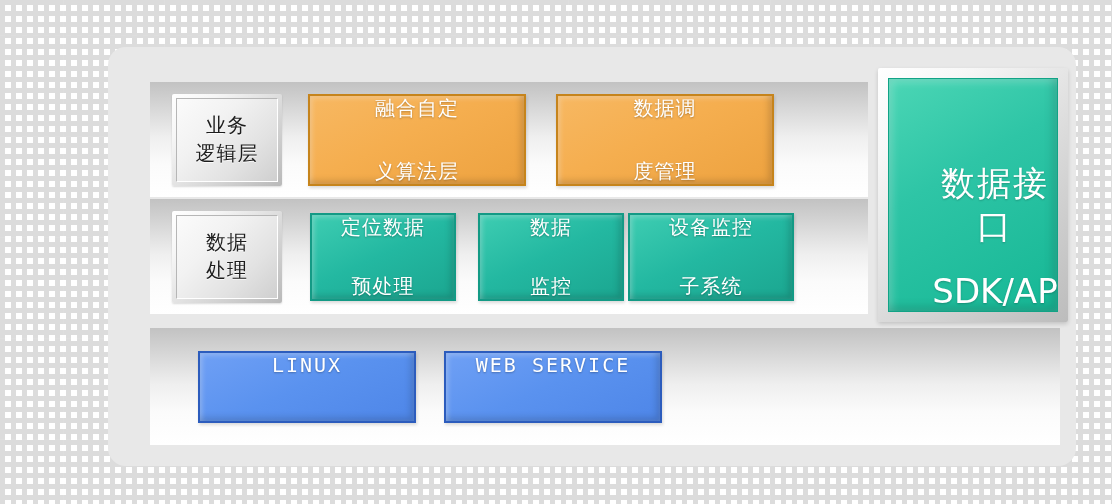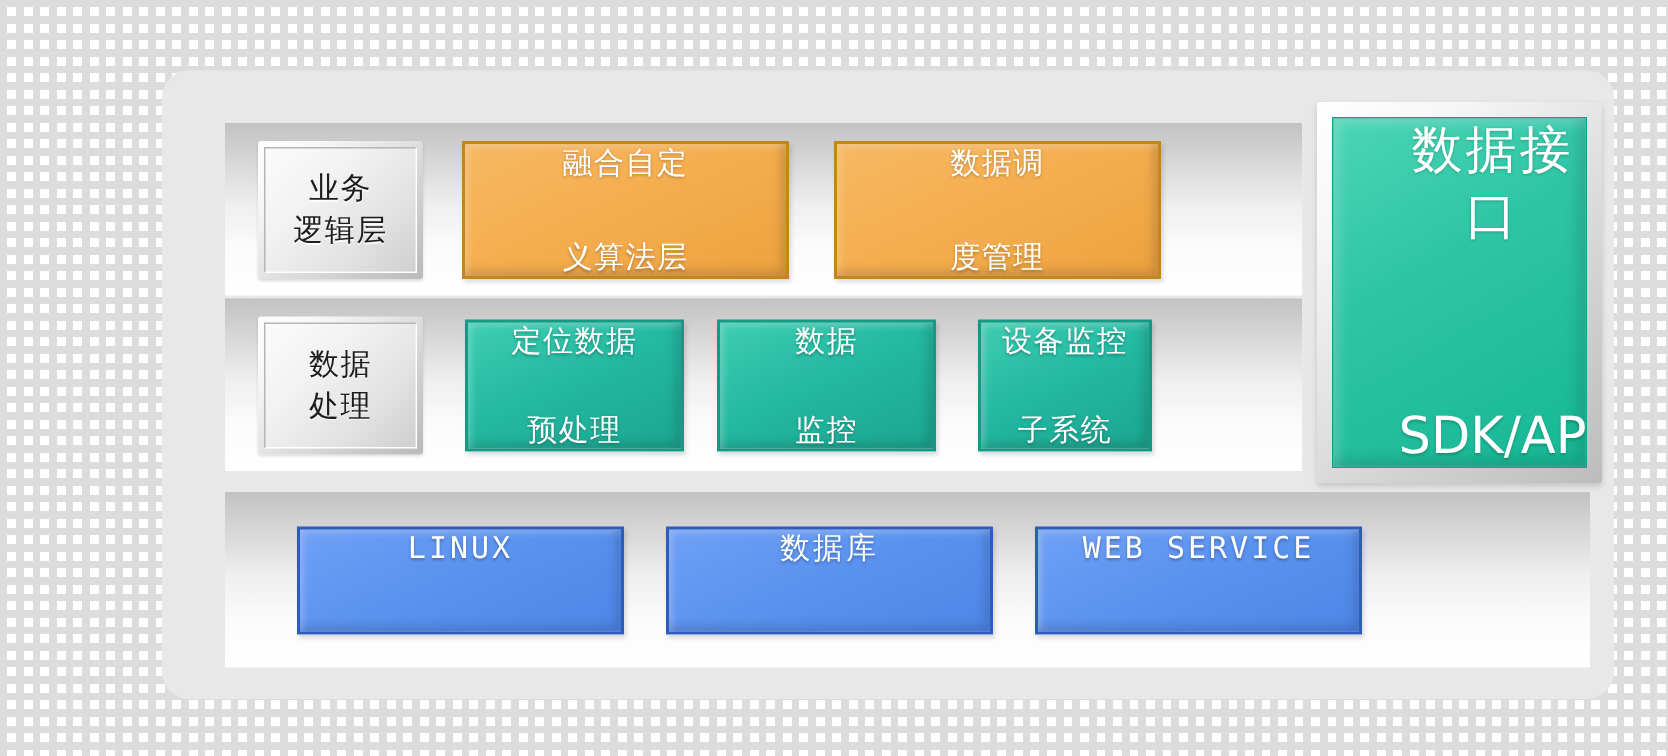--- a/index.html
+++ b/index.html
@@ -142,21 +142,21 @@
 
   
   #row-business .module { width: 218px; height: 92px; }
   #mod-fusion-algorithm { margin-left: 26px; }
   #mod-data-schedule    { margin-left: 30px; }
 
   
   #row-data .module { height: 88px; }
   #mod-locate-preprocess { width: 146px; margin-left: 28px; }
   #mod-data-monitor      { width: 146px; margin-left: 22px; }
-  #mod-device-monitor    { width: 116px; margin-left: 28px; }
+  #mod-device-monitor    { width: 166px; margin-left: 4px; }
 
   
   #row-platform .module {
     width: 218px;
     height: 72px;
     font-size: 20px;
     letter-spacing: 2px;
   }
   #mod-linux   { margin-left: 26px; font-family: "DejaVu Sans Mono", monospace; letter-spacing: 3px; }
   #mod-db      { margin-left: 28px; }
@@ -178,21 +178,21 @@
   #interface-panel-inner {
     width: 100%;
     height: 100%;
     background: linear-gradient(150deg, #4bd6b5 0%, #2ec5a6 40%, #16b795 100%);
     border: 1px solid #12a386;
     box-shadow: inset -4px -4px 10px rgba(0,0,0,0.16),
                 inset  3px  3px 8px rgba(255,255,255,0.26);
     display: flex;
     flex-direction: column;
     align-items: center;
-    justify-content: space-between;
+    justify-content: flex-end;
     gap: 22px;
     overflow: hidden;
     color: #ffffff;
     text-shadow: 0 1px 2px rgba(0,0,0,0.22);
     padding-left: 44px;
   }
   #interface-title {
     font-size: 34px;
     line-height: 1.28;
     letter-spacing: 2px;
@@ -276,23 +276,20 @@
     </div>
   </div>
 
   <div class="layer-row wide" id="row-platform">
 
 
     <div class="modules">
       <div class="module blue" id="mod-linux">
         <span>LINUX</span>
       </div>
-      <div class="module blue" id="mod-db">
-        <span>数据库</span>
-      </div>
       <div class="module blue" id="mod-web">
         <span>WEB SERVICE</span>
       </div>
     </div>
   </div>
 
   <div id="interface-panel">
     <div id="interface-panel-inner">
       <div id="interface-title">
         <div>数据接</div>

